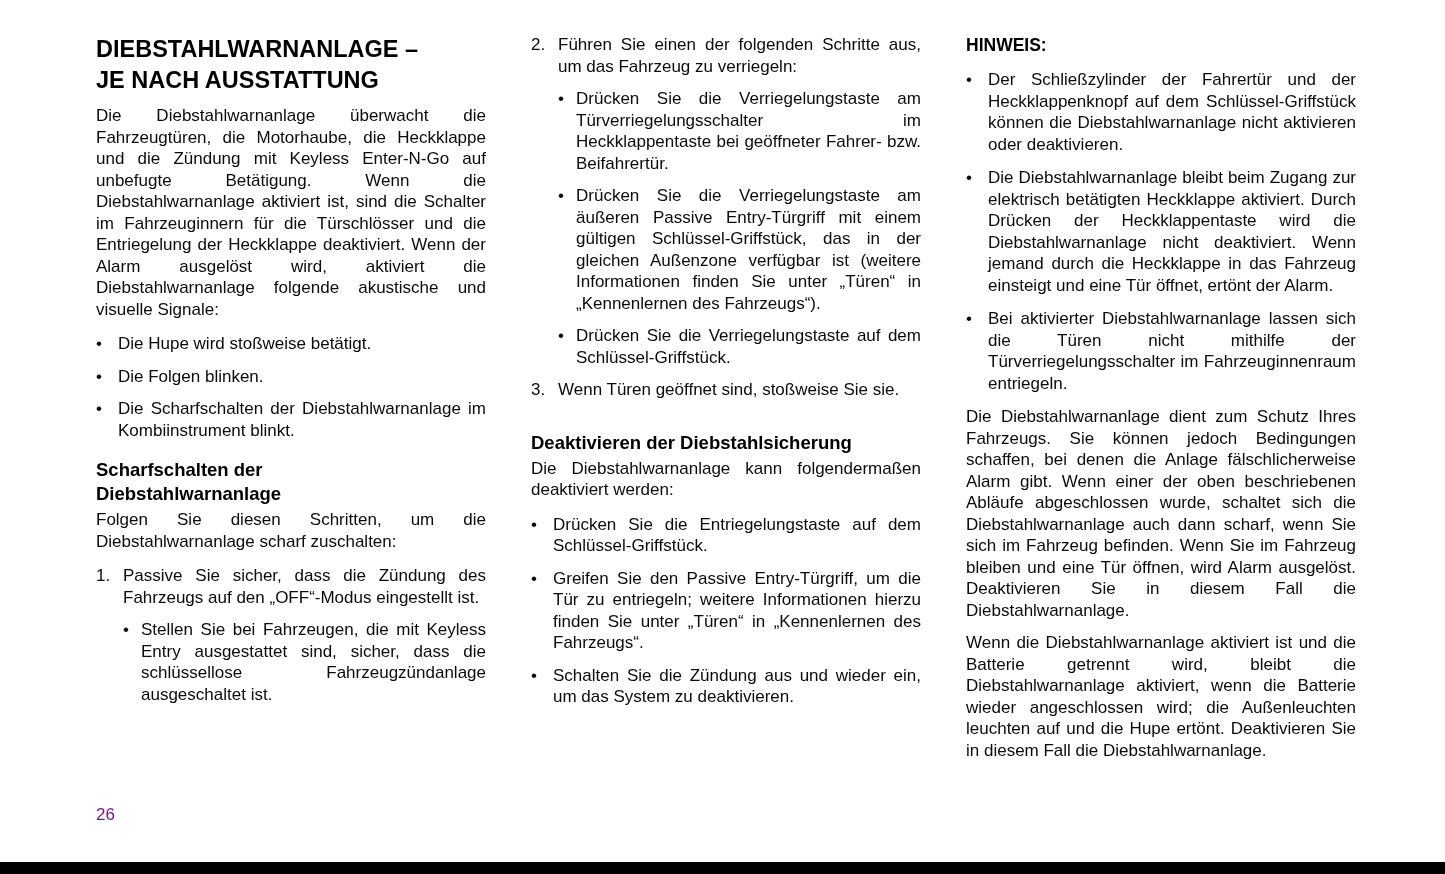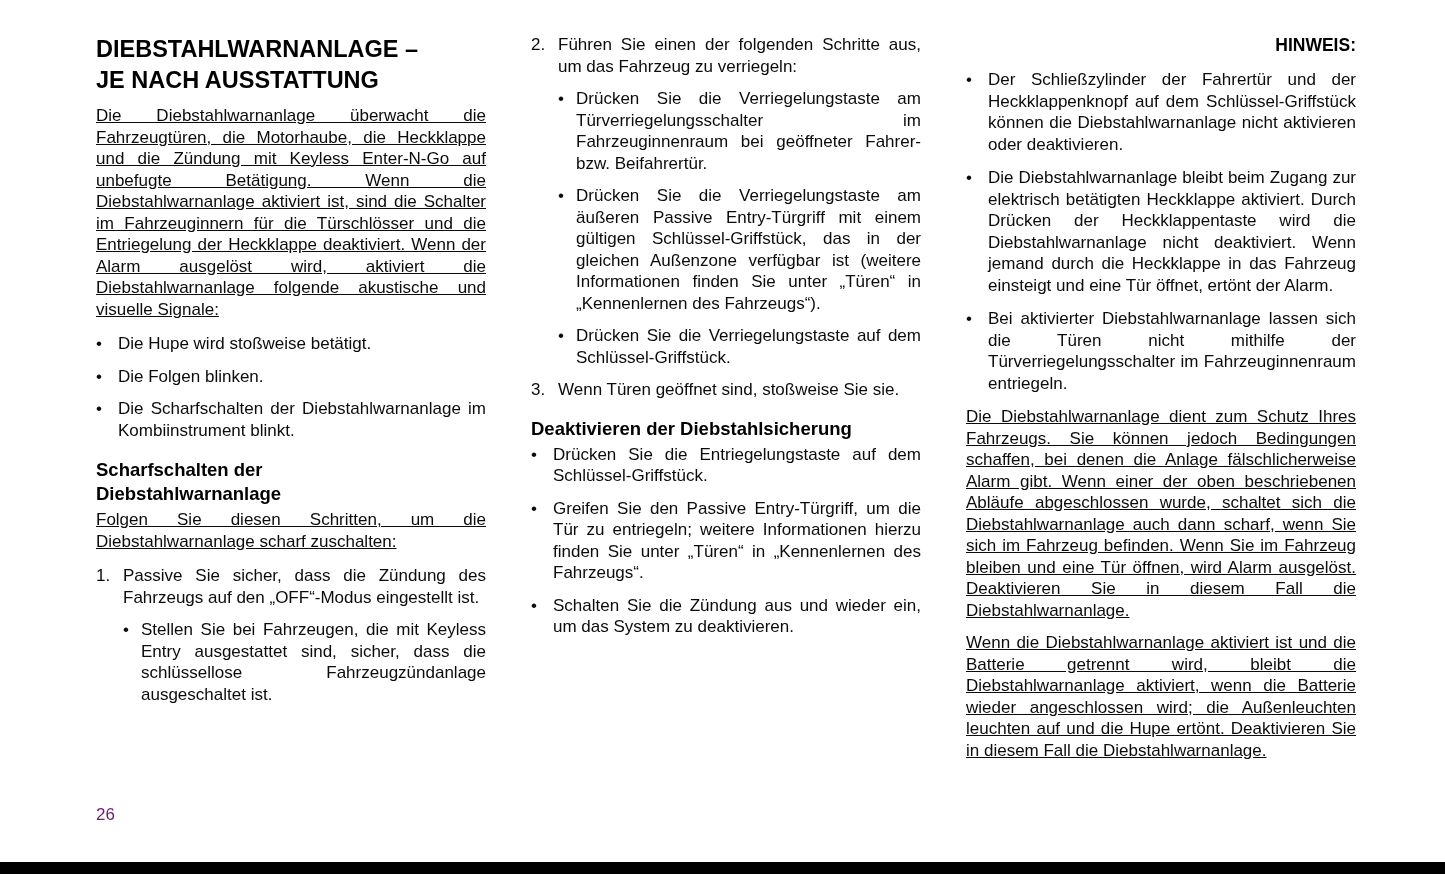--- a/index.html
+++ b/index.html
@@ -7,24 +7,24 @@
   body { background:#ffffff; overflow:hidden; }
   .page {
     position:relative; width:1445px; height:874px; background:#ffffff;
     font-family:"Liberation Sans","DejaVu Sans",sans-serif; color:#0b0b0b;
   }
   .content { position:absolute; left:96px; top:34px; display:flex; gap:45px; }
   .col { width:390px; font-size:17px; line-height:21.5px; }
 
   h1.doc-title { font-size:23.5px; line-height:31px; font-weight:700; margin:0 0 9px 0; color:#000; }
   h2.section-title { font-size:18.5px; line-height:24px; font-weight:700; margin:17px 0 3px 0; color:#000; }
-  h2.section-title.tight { margin-top:16px; }
-  h3.note-title { font-size:17.5px; line-height:22px; font-weight:700; margin:0 0 13px 0; color:#000;text-align:right; }
+  h2.section-title.tight { margin-top:30px; }
+  h3.note-title { font-size:17.5px; line-height:22px; font-weight:700; margin:0 0 13px 0; color:#000; }
 
-  p { text-align:justify; margin:0 0 11px 0;text-decoration:underline; }
+  p { text-align:justify; margin:0 0 11px 0; }
   p.list-lead { margin-bottom:13px; }
 
   .li { display:flex; margin-bottom:11px; }
   .li .marker { flex:0 0 22px; }
   .li .txt { flex:1; text-align:justify; }
 
   .li.step .marker { flex:0 0 27px; }
 
   .subs { margin-left:27px; }
   .subs .li .marker { flex:0 0 18px; }
@@ -80,37 +80,38 @@
     </div>
 
     <div class="col">
       <div class="li step">
         <span class="marker">2.</span>
         <span class="txt">Führen Sie einen der folgenden Schritte aus, um das Fahrzeug zu verriegeln:</span>
       </div>
       <div class="subs">
         <div class="li">
           <span class="marker">•</span>
-          <span class="txt">Drücken Sie die Verriegelungstaste am Türverriegelungsschalter im Fahrzeuginnenraum bei geöffneter Fahrer- bzw. Beifahrertür.</span>
+          <span class="txt">Drücken Sie die Verriegelungstaste am Türverriegelungsschalter im Heckklappentaste bei geöffneter Fahrer- bzw. Beifahrertür.</span>
         </div>
         <div class="li">
           <span class="marker">•</span>
           <span class="txt">Drücken Sie die Verriegelungstaste am äußeren Passive Entry-Türgriff mit einem gültigen Schlüssel-Griffstück, das in der gleichen Außenzone verfügbar ist (weitere Informationen finden Sie unter „Türen“ in „Kennenlernen des Fahrzeugs“).</span>
         </div>
         <div class="li">
           <span class="marker">•</span>
           <span class="txt">Drücken Sie die Verriegelungstaste auf dem Schlüssel-Griffstück.</span>
         </div>
       </div>
       <div class="li step">
         <span class="marker">3.</span>
         <span class="txt">Wenn Türen geöffnet sind, stoßweise Sie sie.</span>
       </div>
 
       <h2 class="section-title tight">Deaktivieren der Diebstahlsicherung</h2>
+      <p class="list-lead">Die Diebstahlwarnanlage kann folgendermaßen deaktiviert werden:</p>
 
       <div class="li">
         <span class="marker">•</span>
         <span class="txt">Drücken Sie die Entriegelungstaste auf dem Schlüssel-Griffstück.</span>
       </div>
       <div class="li">
         <span class="marker">•</span>
         <span class="txt">Greifen Sie den Passive Entry-Türgriff, um die Tür zu entriegeln; weitere Informationen hierzu finden Sie unter „Türen“ in „Kennenlernen des Fahrzeugs“.</span>
       </div>
       <div class="li">

